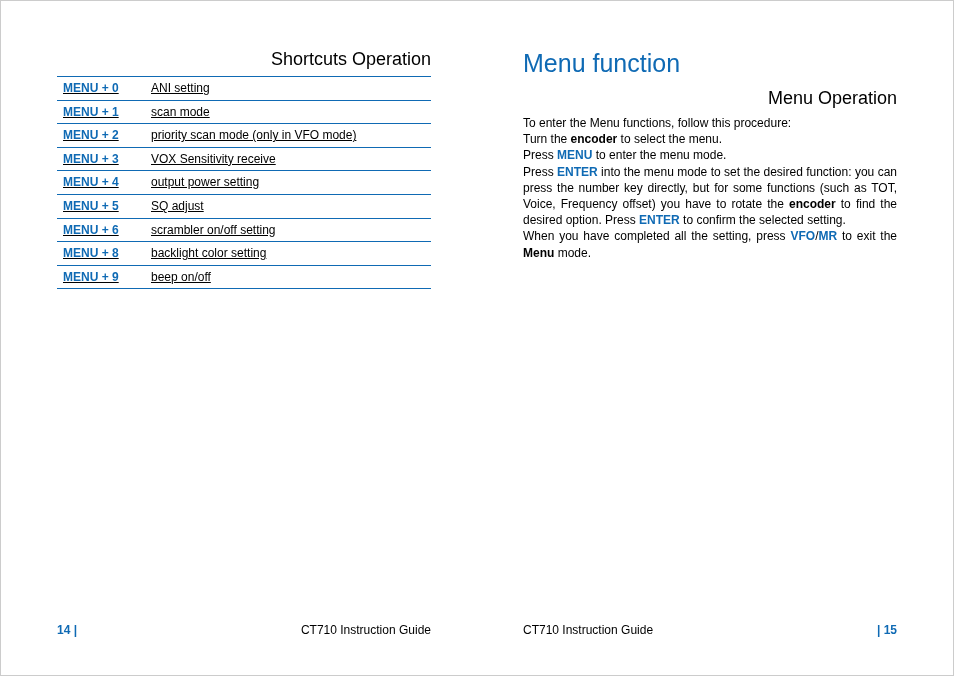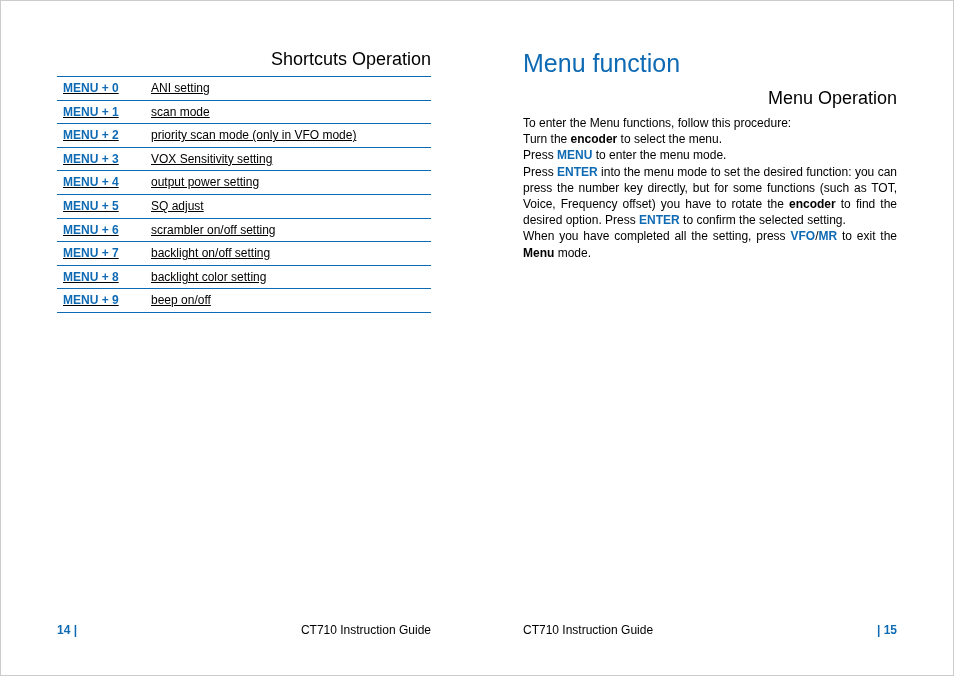--- a/index.html
+++ b/index.html
@@ -97,37 +97,33 @@
           <tr>
             <td class="keycol">MENU + 1</td>
             <td>scan mode</td>
           </tr>
           <tr>
             <td class="keycol">MENU + 2</td>
             <td>priority scan mode (only in VFO mode)</td>
           </tr>
           <tr>
             <td class="keycol">MENU + 3</td>
-            <td>VOX Sensitivity setting</td>
+            <td>VOX Sensitivity receive</td>
           </tr>
           <tr>
             <td class="keycol">MENU + 4</td>
             <td>output power setting</td>
           </tr>
           <tr>
             <td class="keycol">MENU + 5</td>
             <td> SQ adjust</td>
           </tr>
           <tr>
             <td class="keycol">MENU + 6</td>
             <td>scrambler on/off setting</td>
-          </tr>
-          <tr>
-            <td class="keycol">MENU + 7</td>
-            <td>backlight on/off setting</td>
           </tr>
           <tr>
             <td class="keycol">MENU + 8</td>
             <td>backlight color setting</td>
           </tr>
           <tr>
             <td class="keycol">MENU + 9</td>
             <td>beep on/off</td>
           </tr>
         </tbody>

